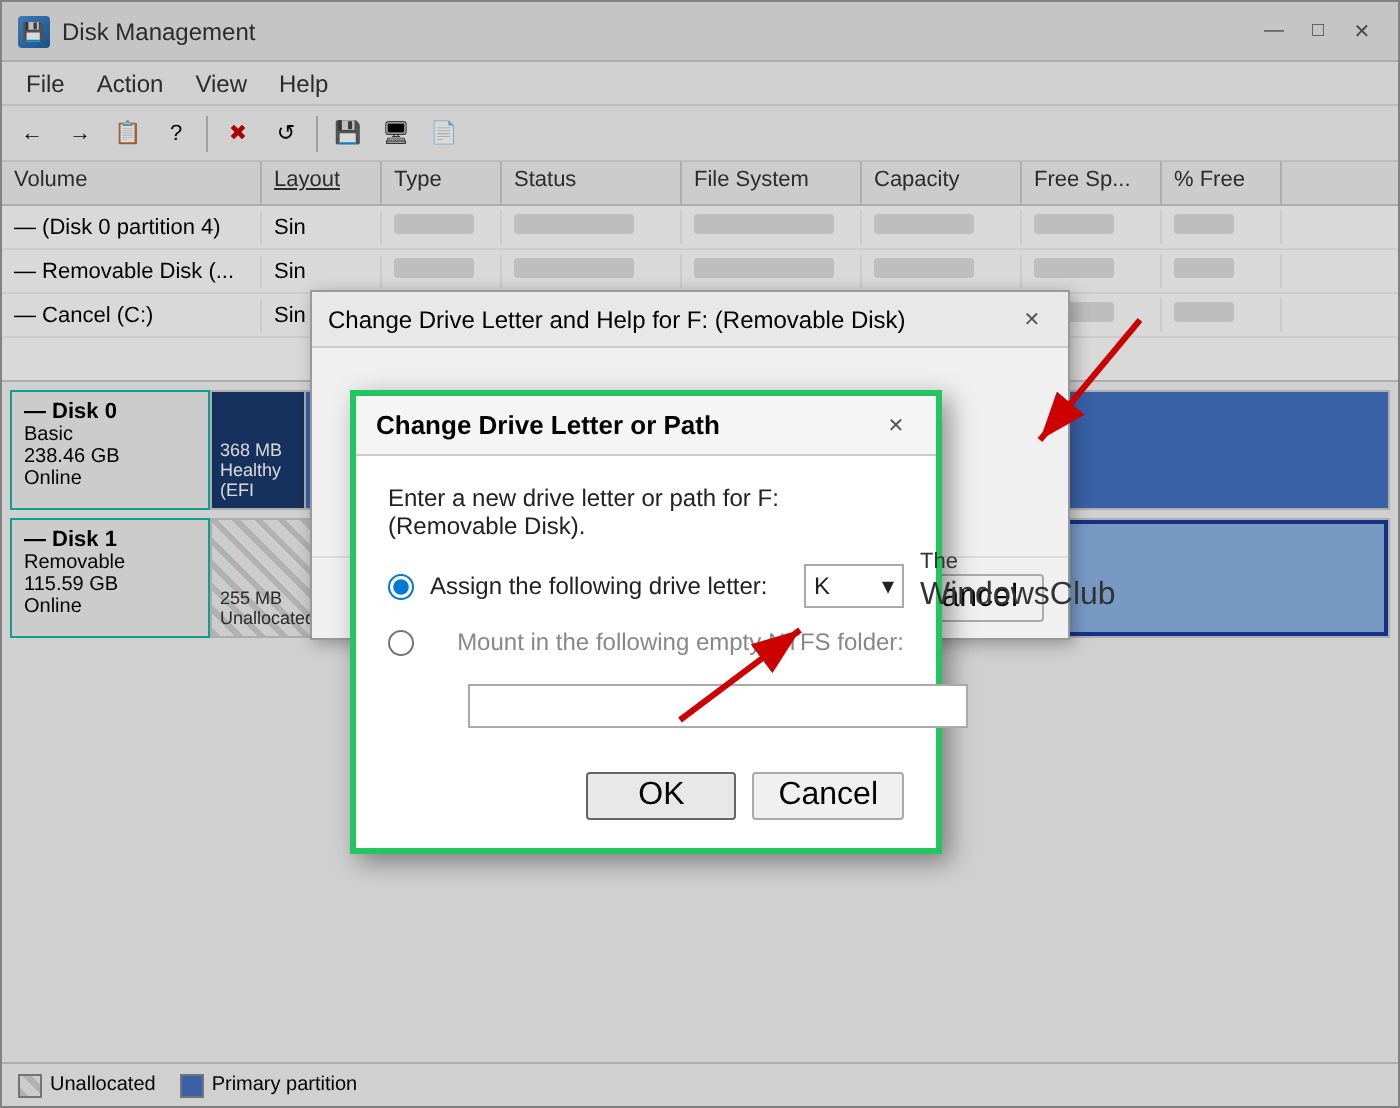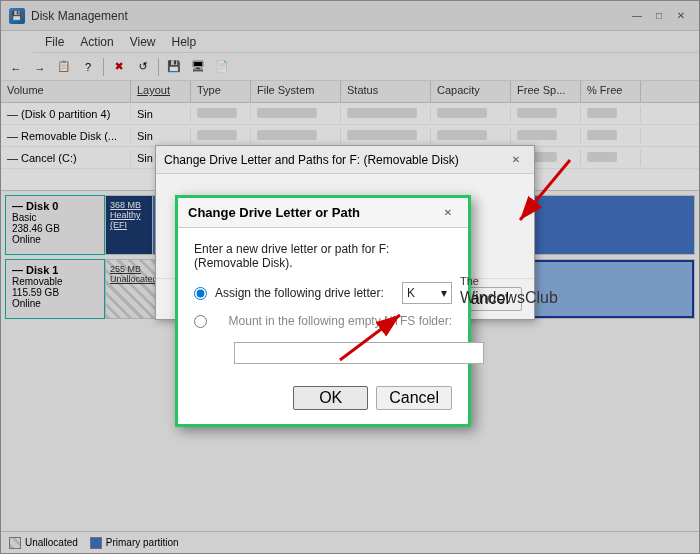--- a/index.html
+++ b/index.html
@@ -72,21 +72,20 @@
     }
 
     
     .menu-bar {
       background: #f5f5f5;
       height: 22px;
       display: flex;
       align-items: center;
       padding: 0 4px;
       border-bottom: 1px solid #ddd;
-      margin-left: 32px;
     }
     .menu-item {
       padding: 2px 8px;
       cursor: pointer;
       border-radius: 2px;
       font-size: 12px;
       color: #333;
     }
 
     
@@ -205,25 +204,24 @@
 
     .disk-partitions {
       display: flex;
       flex: 1;
       border: 1px solid #ccc;
     }
 
     .partition {
       display: flex;
       flex-direction: column;
-      justify-content: flex-start;
+      justify-content: flex-end;
       padding: 4px;
       font-size: 9px;
       border-right: 1px solid #ccc;
-      text-decoration: underline;
     }
     .partition:last-child { border-right: none; }
     .part-navy { background: #1a3a6e; color: white; }
     .part-blue { background: #4472c4; color: white; }
     .part-light-blue { background: #8fb4e8; color: #333; }
     .part-striped {
       background: repeating-linear-gradient(
         45deg,
         #d0d0d0,
         #d0d0d0 3px,
@@ -436,22 +434,22 @@
     <button class="tool-btn">💾</button>
     <button class="tool-btn">🖥</button>
     <button class="tool-btn">📄</button>
   </div>
 
   <div class="table-container">
     <div class="table-header">
       <div class="th th-volume">Volume</div>
       <div class="th th-layout">Layout</div>
       <div class="th th-type">Type</div>
+      <div class="th th-status">Status</div>
       <div class="th th-fs">File System</div>
-      <div class="th th-status">Status</div>
       <div class="th th-capacity">Capacity</div>
       <div class="th th-freesp">Free Sp...</div>
       <div class="th th-pctfree">% Free</div>
     </div>
 
     <div class="table-row">
       <div class="td td-volume">— (Disk 0 partition 4)</div>
       <div class="td td-layout">Sin</div>
       <div class="td td-type"><span class="blurred-text" style="width:40px;"></span></div>
       <div class="td td-fs"><span class="blurred-text" style="width:60px;"></span></div>
@@ -530,21 +528,21 @@
       <div class="legend-box" style="background: #4472c4;"></div>
       <span>Primary partition</span>
     </div>
   </div>
 </div>
 
 <div class="overlay"></div>
 
 <div class="outer-dialog">
   <div class="outer-dialog-title">
-    <span>Change Drive Letter and Paths for F: (Removable Disk)</span>
+    <span>Change Drive Letter and Help for F: (Removable Disk)</span>
     <button class="tb-btn close">✕</button>
   </div>
   <div class="outer-dialog-body">
     <div style="height: 80px;"></div>
   </div>
   <div class="outer-dialog-buttons">
     <button class="btn default">OK</button>
     <button class="btn">Cancel</button>
   </div>
 </div>

